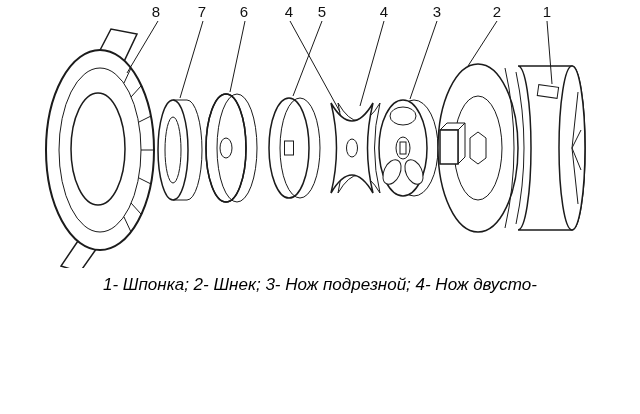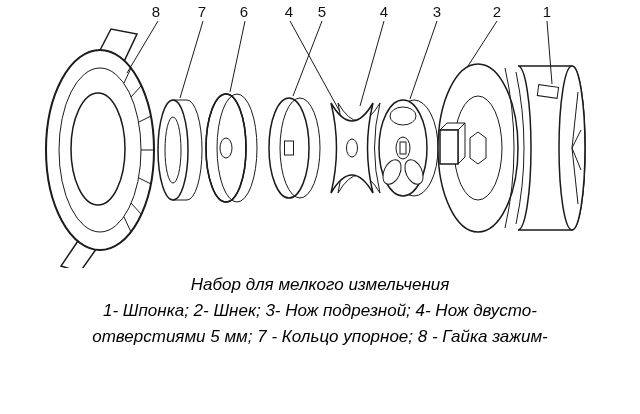--- a/index.html
+++ b/index.html
@@ -150,18 +150,16 @@
         <text class="num" x="497" y="17">2</text>
       </g>
       <g>
         <line class="leader" x1="547" y1="21" x2="552" y2="84"></line>
         <text class="num" x="547" y="17">1</text>
       </g>
     </g>
   </svg>
 
   <div class="caption">
-    <div class="cap-line">Набор для мелкого измельчения</div>
     <div class="cap-line">1- Шпонка; 2- Шнек; 3- Нож подрезной; 4- Нож двусто-</div>
-    <div class="cap-line">отверстиями 5 мм; 7 - Кольцо упорное; 8 - Гайка зажим-</div>
   </div>
 
 </div>
 
 </body></html>

